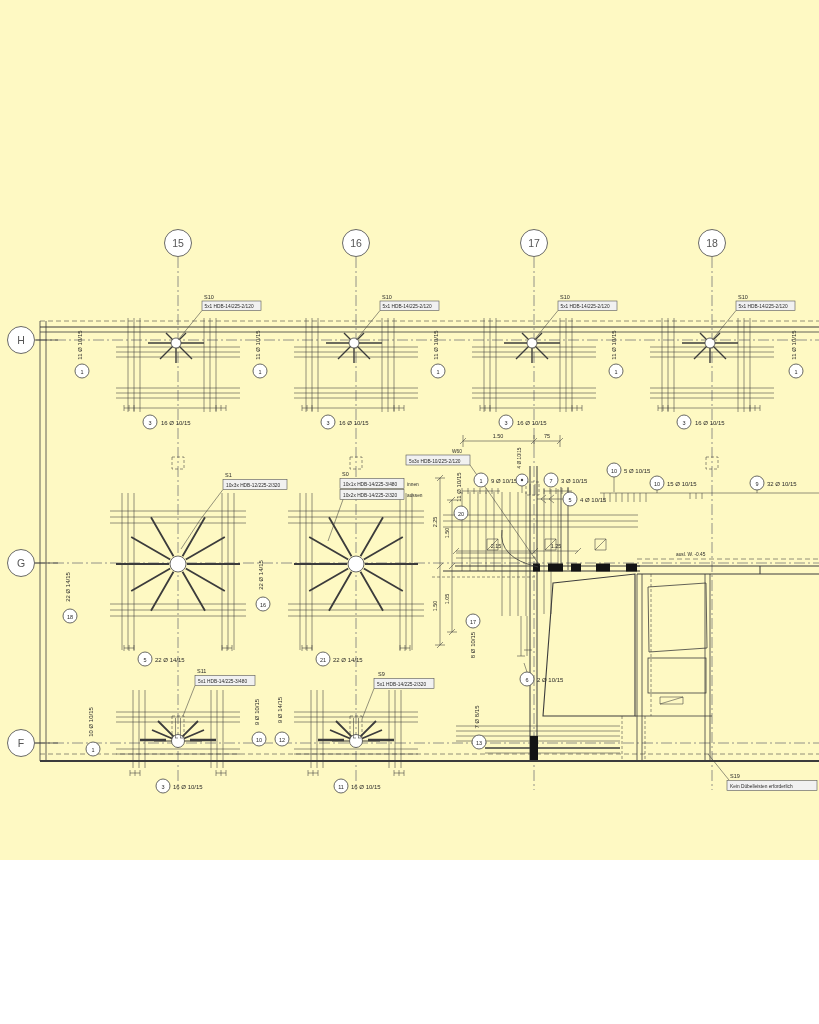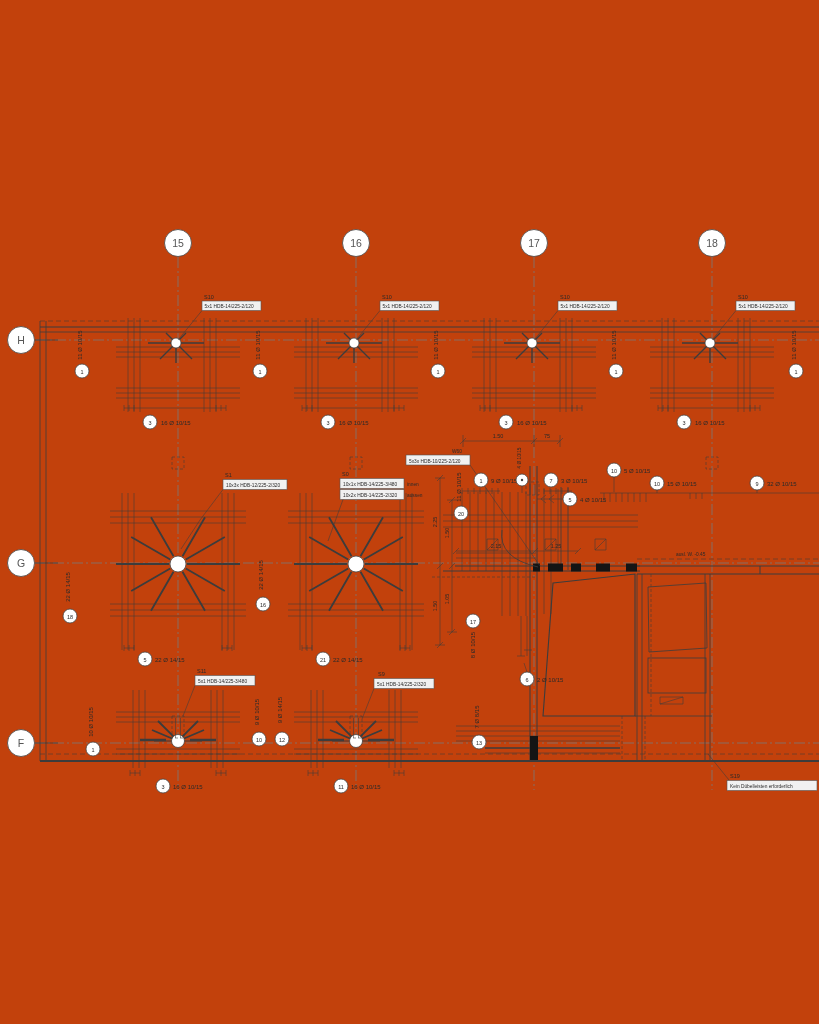--- a/index.html
+++ b/index.html
@@ -1,16 +1,16 @@
 <!DOCTYPE html>
 <html><head>
 <meta charset="utf-8">
 <style>
   html,body{margin:0;padding:0;background:#fff;}
-  #sheet{position:relative;width:819px;height:1024px;background:#c2410c;overflow:hidden;
+  #sheet{position:relative;width:819px;height:860px;background:#fef9c3;overflow:hidden;
          font-family:"Liberation Sans",sans-serif;text-decoration:underline;}
   svg{position:absolute;left:0;top:0;}
   svg text{fill:#2a2a2a;font-family:"Liberation Sans",sans-serif;}
   .ln{stroke:#3c3c3c;fill:none;}
   .thin{stroke-width:.55;}
   .med{stroke-width:.8;}
   .std{stroke-width:1;}
   .dash{stroke-dasharray:5,3;}
   .dashdot{stroke-dasharray:11,3,2,3;stroke:#787878;}
   .dashsm{stroke-dasharray:3,2;}

